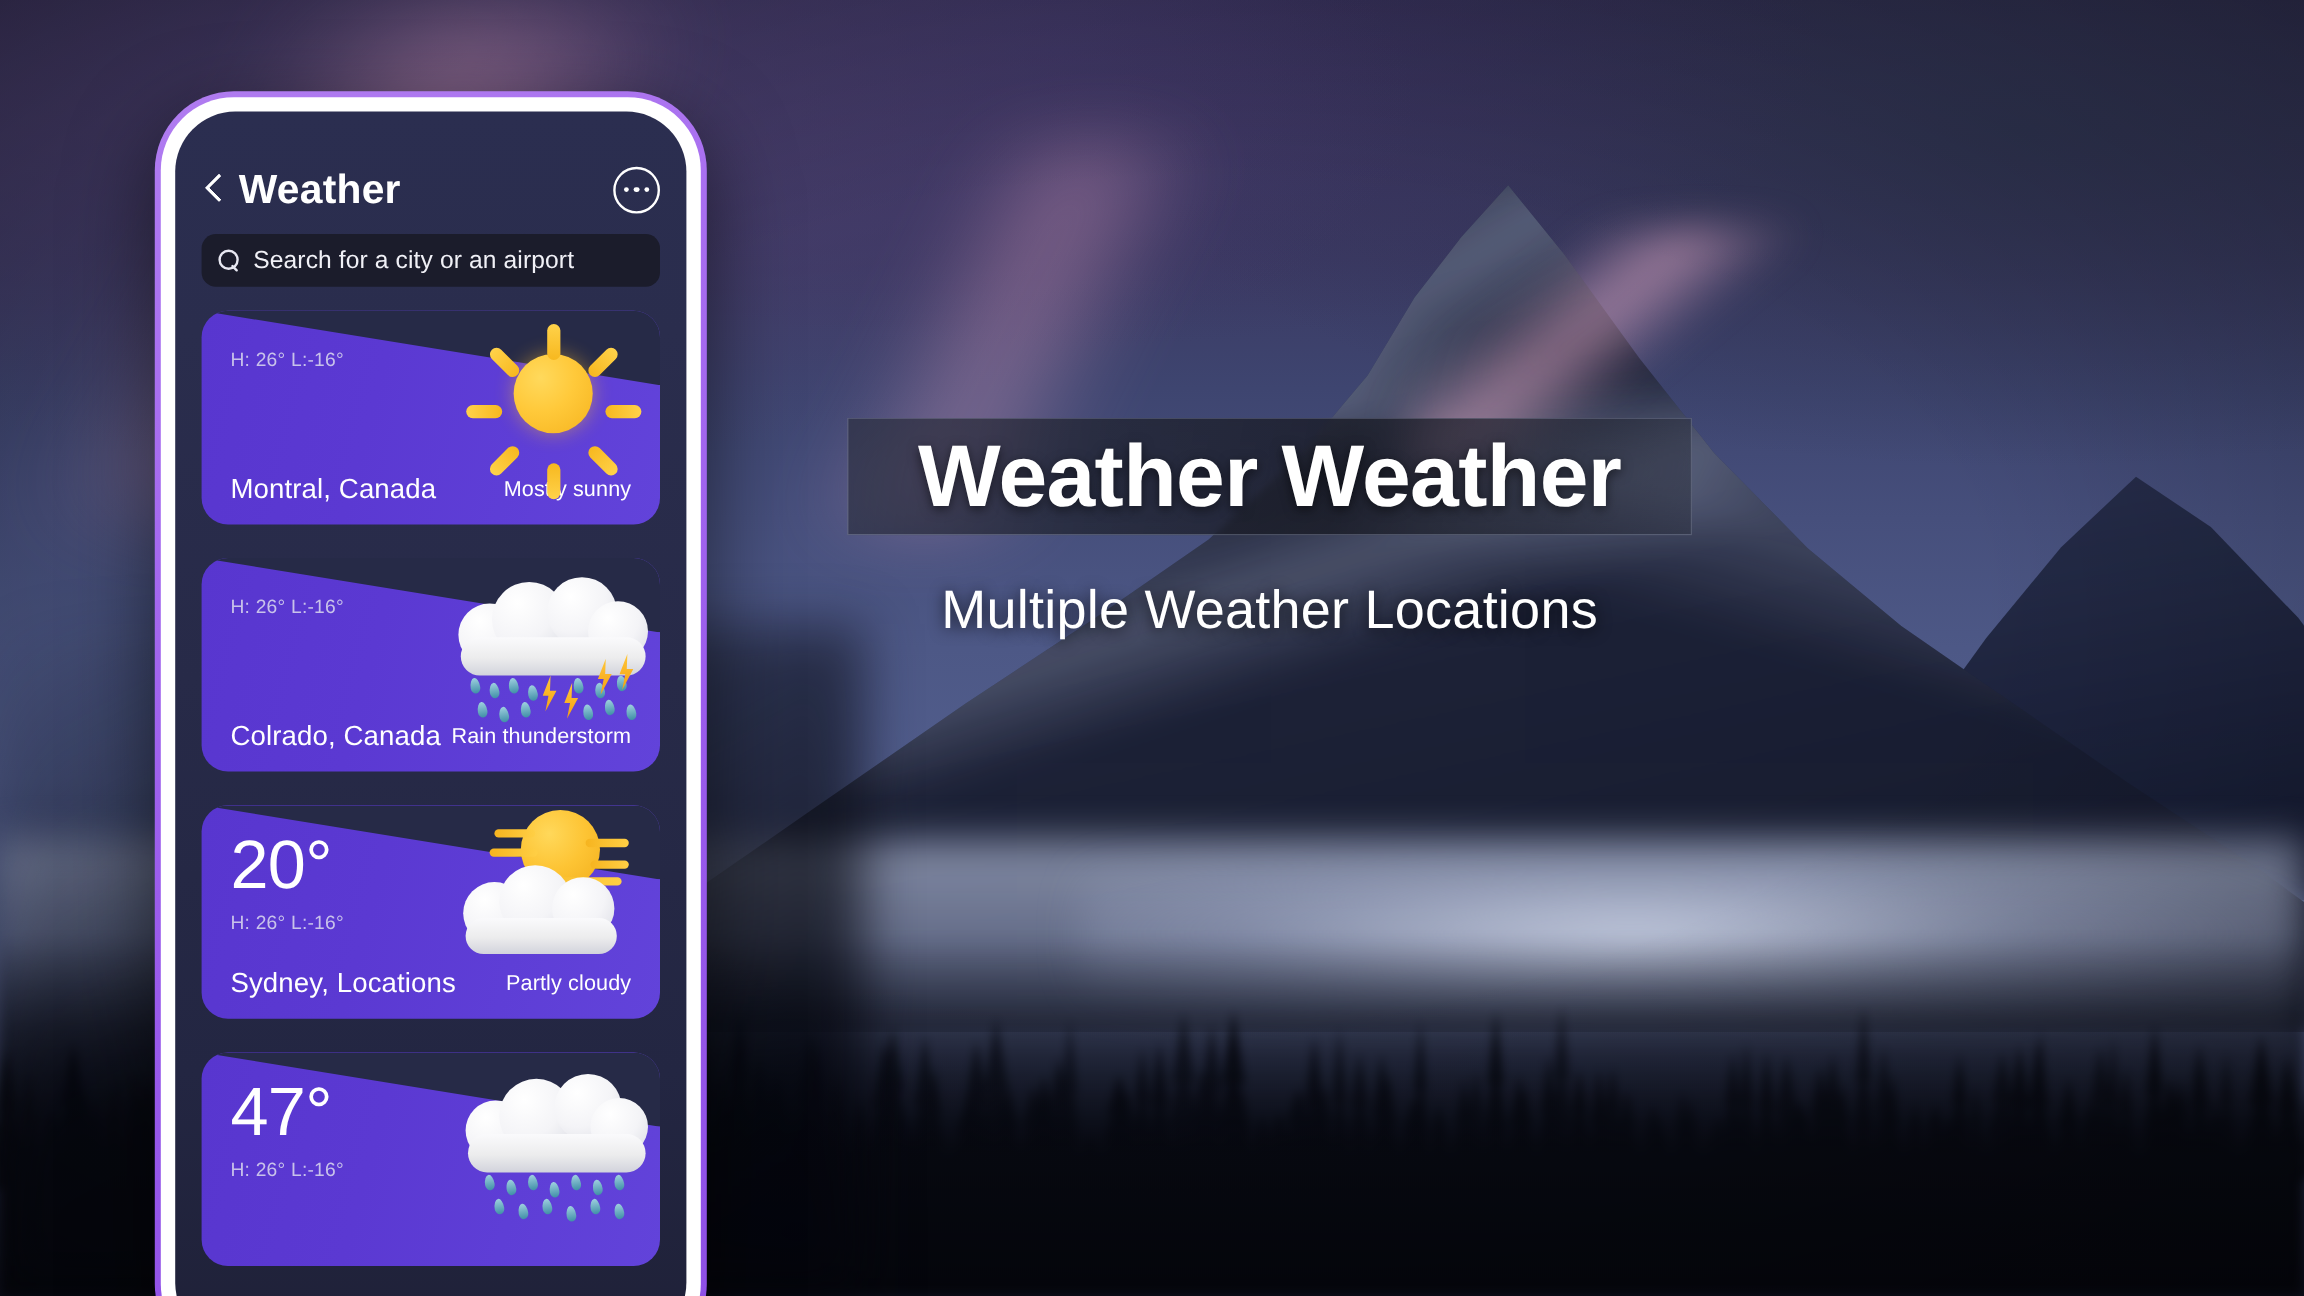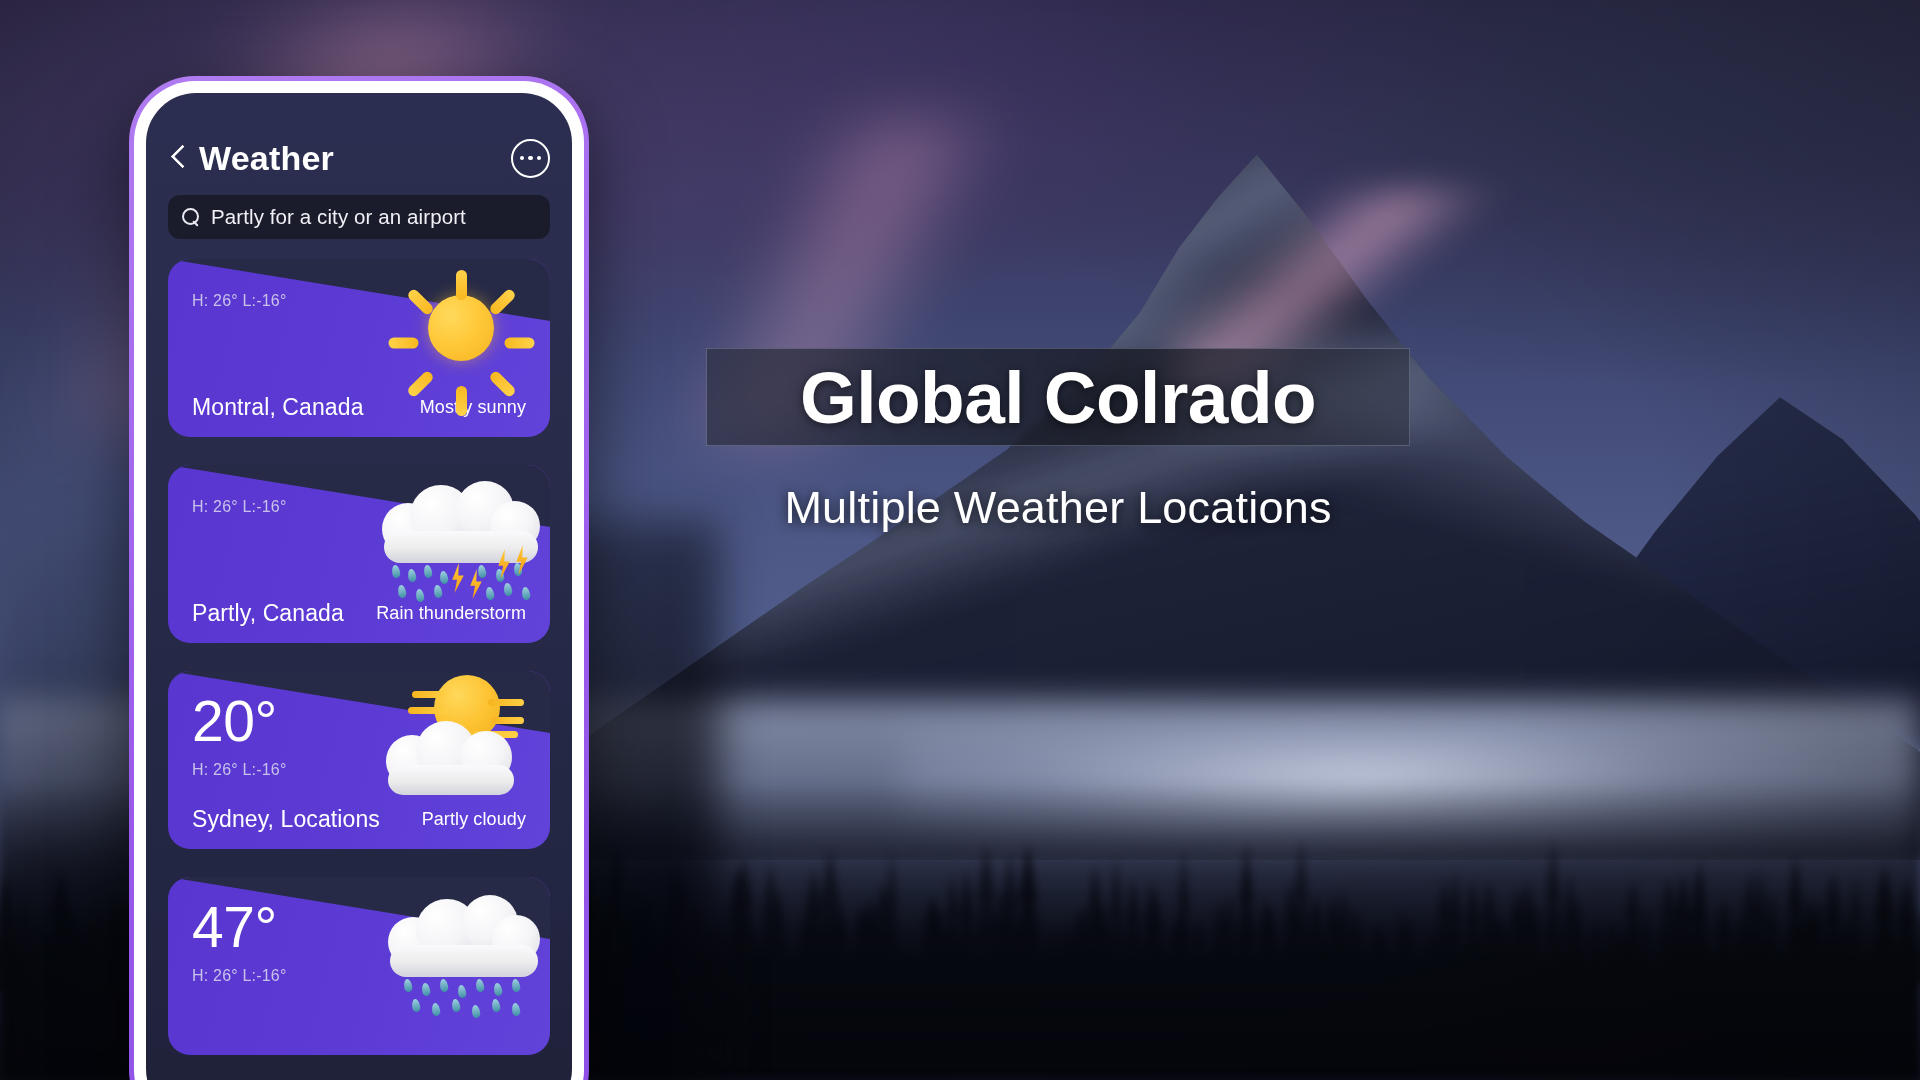--- a/index.html
+++ b/index.html
@@ -618,21 +618,21 @@
         <div class="tree" style="left: 1908.45px; width: 30.7329px; height: 74.8973px; bottom: 2.47294px; opacity: 0.84;"></div>
         <div class="tree" style="left: 1918.1px; width: 17.8028px; height: 47.8349px; bottom: 7.7461px; opacity: 0.77;"></div>
       </div>
     <div class="bg-trees"></div>
     <div class="bg-left-dark"></div>
     <div class="bg-vignette"></div>
   </div>
 
   <div class="hero">
     <div class="hero-banner">
-      <div class="hero-title">Global Colrado</div>
+      <div class="hero-title">Weather Weather</div>
     </div>
     <div class="hero-subtitle">Multiple Weather Locations</div>
   </div>
 
   <div class="phone">
     <div class="phone-bezel">
       <div class="phone-screen">
         <div class="app">
 
           <div class="app-header">
@@ -642,21 +642,21 @@
             </div>
             <div class="more-btn">
               <i></i>
               <i></i>
               <i></i>
             </div>
           </div>
 
           <div class="search-bar">
             <span class="search-icon"></span>
-            <span class="search-placeholder">Partly for a city or an airport</span>
+            <span class="search-placeholder">Search for a city or an airport</span>
           </div>
 
           <div class="card-list">
 
             <div class="wcard">
               <div class="wcard-icon ic-sun">
                 <div class="sun-core"></div>
                 <div class="ray" style="transform:rotate(0deg) translateY(-58px);"></div>
                 <div class="ray" style="transform:rotate(45deg) translateY(-58px);"></div>
                 <div class="ray" style="transform:rotate(90deg) translateY(-58px);"></div>
@@ -698,21 +698,21 @@
                 <div class="drop" style="left:144px; top:108px;"></div>
 
                 <div class="bolt" style="left:72px;  top:84px;"></div>
                 <div class="bolt" style="left:90px;  top:90px;"></div>
                 <div class="bolt" style="left:118px; top:70px;"></div>
                 <div class="bolt" style="left:136px; top:66px;"></div>
               </div>
               <div class="wcard-body">
                 <div class="wcard-hilo">H: 26°  L:-16°</div>
                 <div class="wcard-foot">
-                  <div class="wcard-city">Partly, Canada</div>
+                  <div class="wcard-city">Colrado, Canada</div>
                   <div class="wcard-cond">Rain thunderstorm</div>
                 </div>
               </div>
             </div>
 
             <div class="wcard">
               <div class="wcard-icon ic-pcloud">
                 <div class="pc-sun"></div>
                 <div class="pc-streak" style="left:34px;  top:22px; width:34px;"></div>
                 <div class="pc-streak" style="left:30px;  top:38px; width:40px;"></div>

